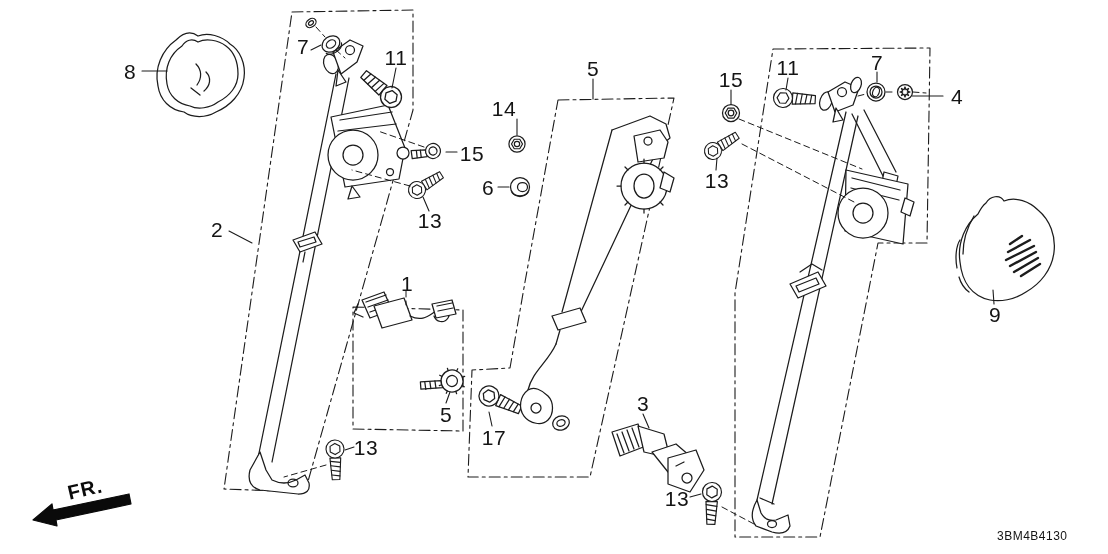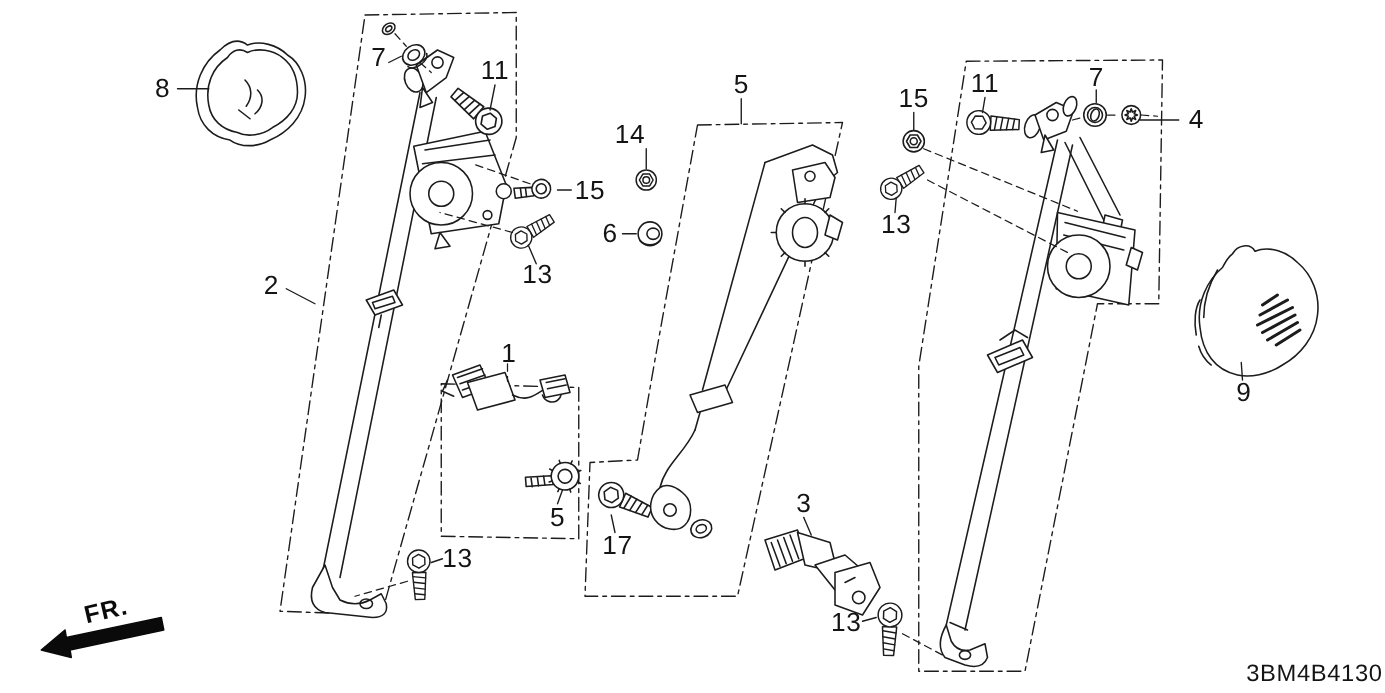--- a/index.html
+++ b/index.html
@@ -8,21 +8,21 @@
     font-family:"Liberation Sans", sans-serif; overflow:hidden;
   }
   .stage svg { position:absolute; left:0; top:0; }
   .callout {
     position:absolute; transform:translate(-50%,-50%);
     font-size:21px; line-height:1; color:#141414; letter-spacing:.5px;
     white-space:nowrap; user-select:none;
   }
   .part-code {
     position:absolute; left:997px; top:529px;
-    font-size:19px; color:#141414; letter-spacing:.5px;
+    font-size:12px; color:#141414; letter-spacing:.5px;
   }
   .fr-label {
     position:absolute; left:68px; top:482px;
     font-size:20px; font-weight:700; color:#0a0a0a;
     transform:rotate(-13deg); transform-origin:left center; letter-spacing:1px;
   }
 </style>
 </head>
 <body>
 

